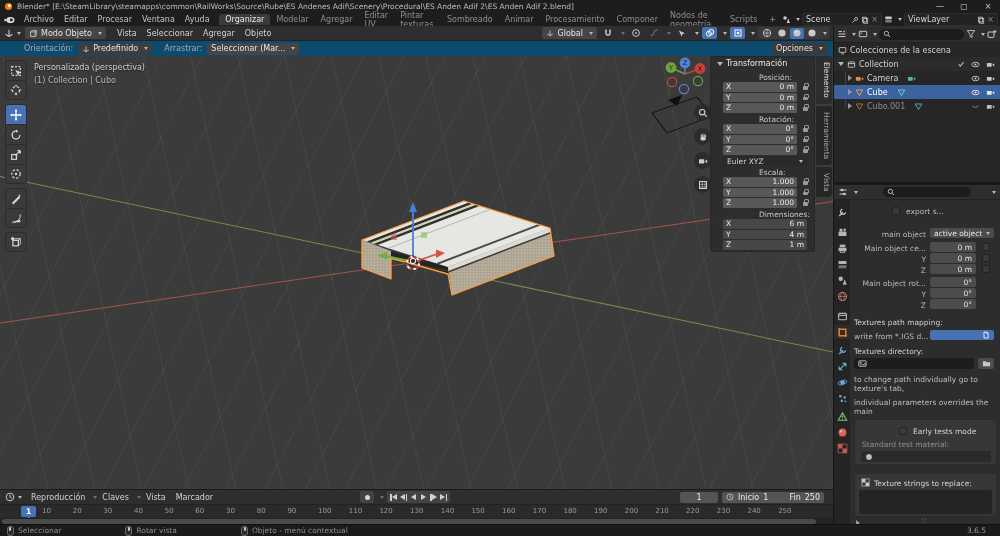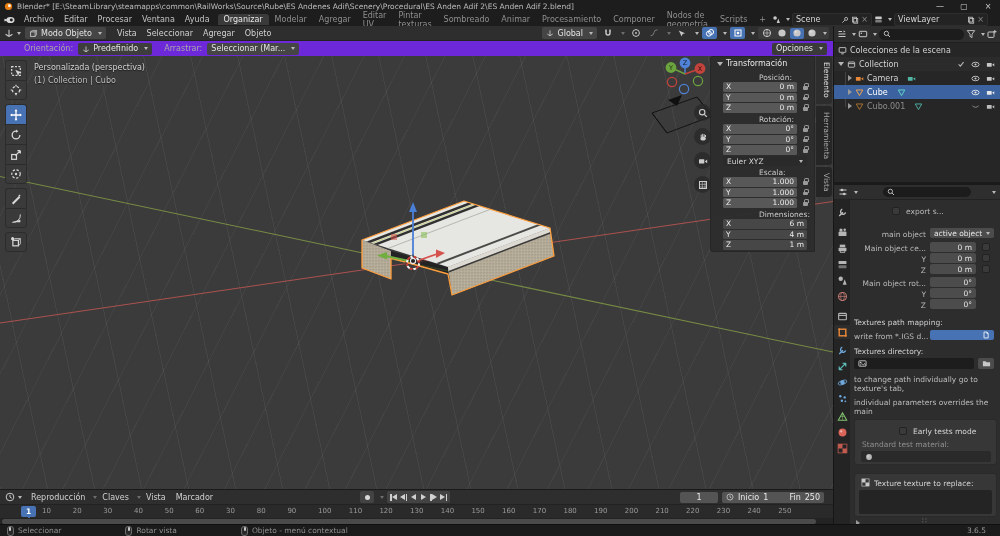--- a/index.html
+++ b/index.html
@@ -33,28 +33,28 @@
   .wincontrols{margin-left:auto;display:flex;}
   .winbtn{width:24px;height:13px;display:flex;align-items:center;justify-content:center;
           color:#cfcfcf;font-size:8px;}
 
   
   .menubar{position:absolute;left:0;top:13px;width:1000px;height:13px;background:#1d1d1d;
            display:flex;align-items:center;font-size:8px;color:#c2c2c2;}
   .menu-item{padding:0 5px;}
   .ws-tab{padding:1px 6px;color:#8f8f8f;border-radius:3px 3px 0 0;}
   .ws-tab.active{background:#3a3a3a;color:#e8e8e8;}
-  .topbar-right{margin-left:auto;display:flex;align-items:center;gap:2px;margin-right:12px;}
+  .topbar-right{margin-left:auto;display:flex;align-items:center;gap:2px;margin-right:2px;}
   .id-field{display:flex;align-items:center;gap:2px;background:#232323;border:1px solid #2e2e2e;
             border-radius:2px;height:11px;padding:0 3px;color:#d6d6d6;}
 
   
   .vp-header{position:absolute;left:0;top:26px;width:833px;height:15px;background:#2e2e2e;
              display:flex;align-items:center;border-bottom:1px solid #232323;box-sizing:border-box;}
-  .vp-tools{position:absolute;left:0;top:41px;width:833px;height:15px;background:#6d28d9;
+  .vp-tools{position:absolute;left:0;top:41px;width:833px;height:15px;background:#0c4a6e;
             display:flex;align-items:center;}
   .hmenu{padding:0 5px;color:#d2d2d2;}
   .pill{background:#454545;border-radius:2px;height:12px;display:flex;align-items:center;
         padding:0 4px;gap:3px;color:#e4e4e4;}
   .tog{width:15px;height:12px;border-radius:2px;display:flex;align-items:center;justify-content:center;
        background:transparent;}
   .tog.on{background:#4772b3;color:#fff;}
   .shade-group{display:flex;align-items:center;background:#3a3a3a;border-radius:2px;height:12px;
                padding:0 2px;gap:1px;}
   .shade-btn{width:14px;height:11px;display:flex;align-items:center;justify-content:center;border-radius:2px;}
@@ -1128,21 +1128,21 @@
           </span>
       </div>
     </div>
 
     <div class="pr-box" style="top:288px;height:44px">
       <span class="ic" style="position:absolute;left:6px;top:4px;color:#c8c8c8">
           <svg width="9" height="9">
             <use href="#s-checker"></use>
           </svg>
         </span>
-      <span class="pr-lab" style="left:19px;top:5px;color:#d5d5d5">Texture texture to replace:</span>
+      <span class="pr-lab" style="left:19px;top:5px;color:#d5d5d5">Texture strings to replace:</span>
       <div class="abs" style="left:4px;top:16px;width:133px;height:24px;background:#242424;border-radius:2px"></div>
     </div>
 
     <span class="disc closed" style="position:absolute;left:22px;top:335px"></span>
     <span class="abs" style="left:88px;top:331px;color:#7a7a7a;letter-spacing:1px">∷</span>
   </div>
 
   <div class="timeline">
     <div class="tl-header">
       <span class="ic" style="margin-left:5px">

